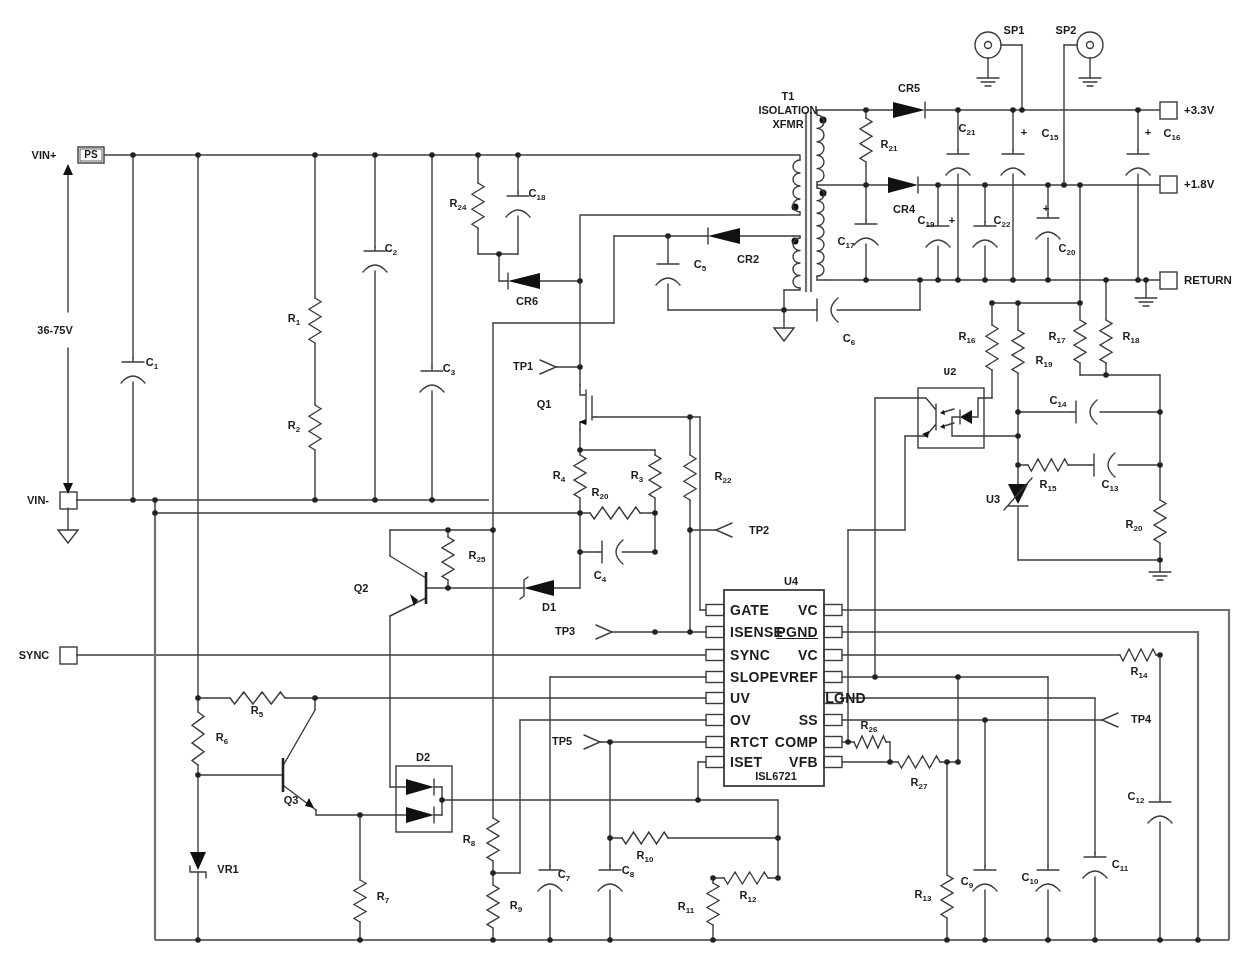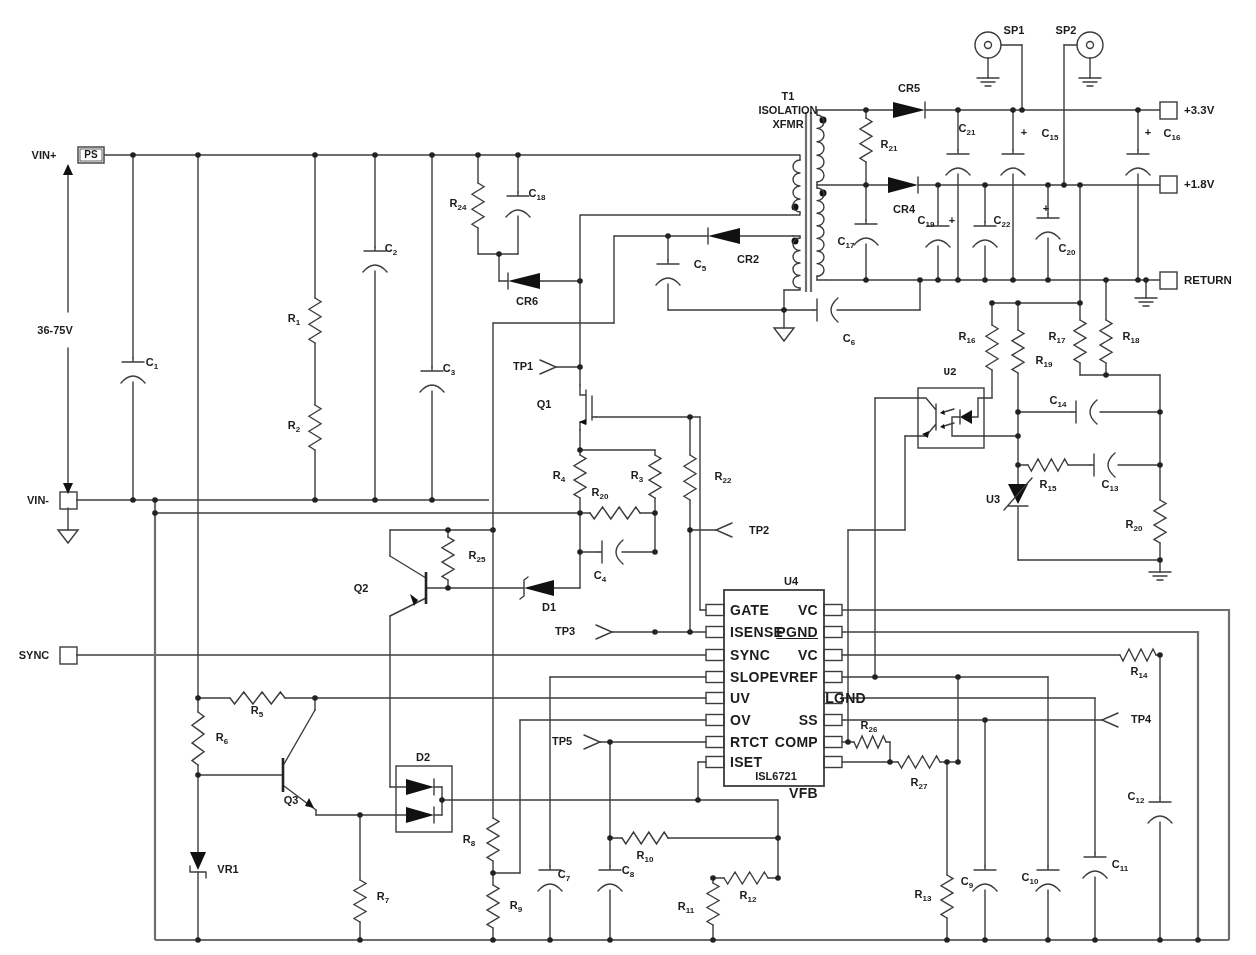--- a/index.html
+++ b/index.html
@@ -565,15 +565,15 @@
       <div class="lbl left pin" style="left: 730px; top: 720px;"><span>OV</span></div>
       <div class="lbl left pin" style="left: 730px; top: 742px;"><span>RTCT</span></div>
       <div class="lbl left pin" style="left: 730px; top: 762px;"><span>ISET</span></div>
       <div class="lbl right pin" style="left: 818px; top: 610px;"><span>VC</span></div>
       <div class="lbl right pin" style="left: 818px; top: 632px; text-decoration: underline;"><span>PGND</span></div>
       <div class="lbl right pin" style="left: 818px; top: 655px;"><span>VC</span></div>
       <div class="lbl right pin" style="left: 818px; top: 677px;"><span>VREF</span></div>
       <div class="lbl right pin" style="left: 818px; top: 698px; margin-left: 48px;"><span>LGND</span></div>
       <div class="lbl right pin" style="left: 818px; top: 720px;"><span>SS</span></div>
       <div class="lbl right pin" style="left: 818px; top: 742px;"><span>COMP</span></div>
-      <div class="lbl right pin" style="left: 818px; top: 793px; text-align: center;"><span>VFB</span></div>
+      <div class="lbl right pin" style="left: 818px; top: 762px; text-align: center;"><span>VFB</span></div>
     </div>
 </div>
 
 </body></html>

